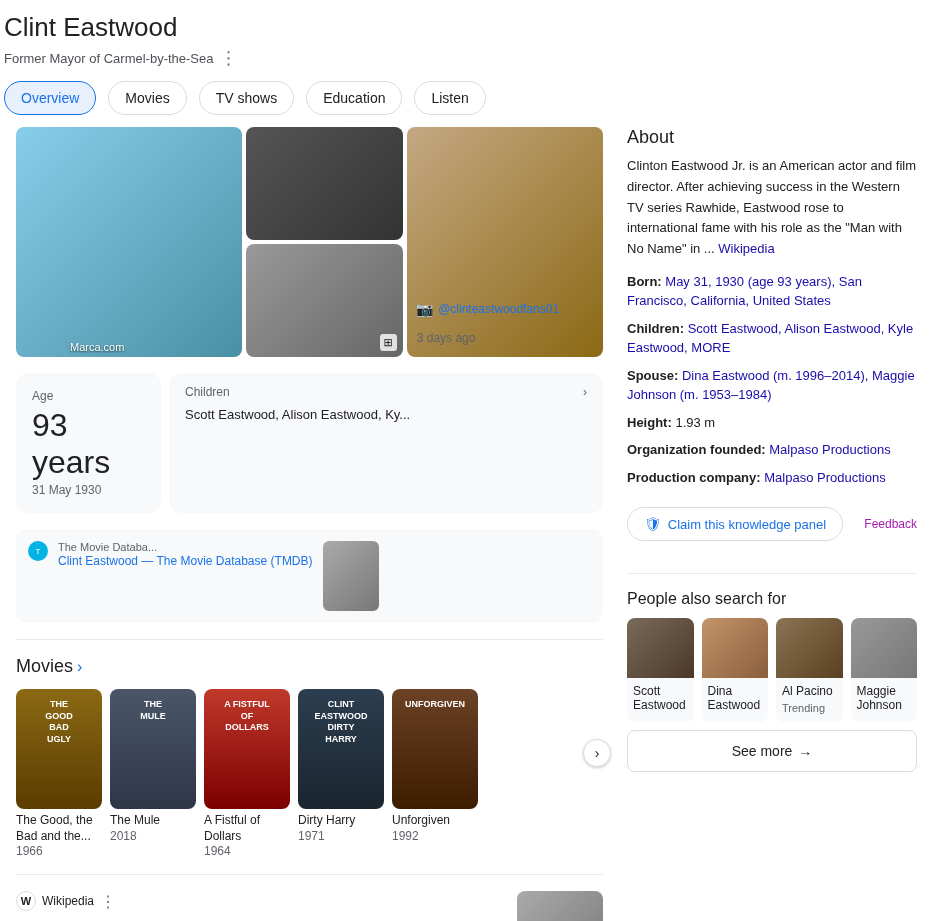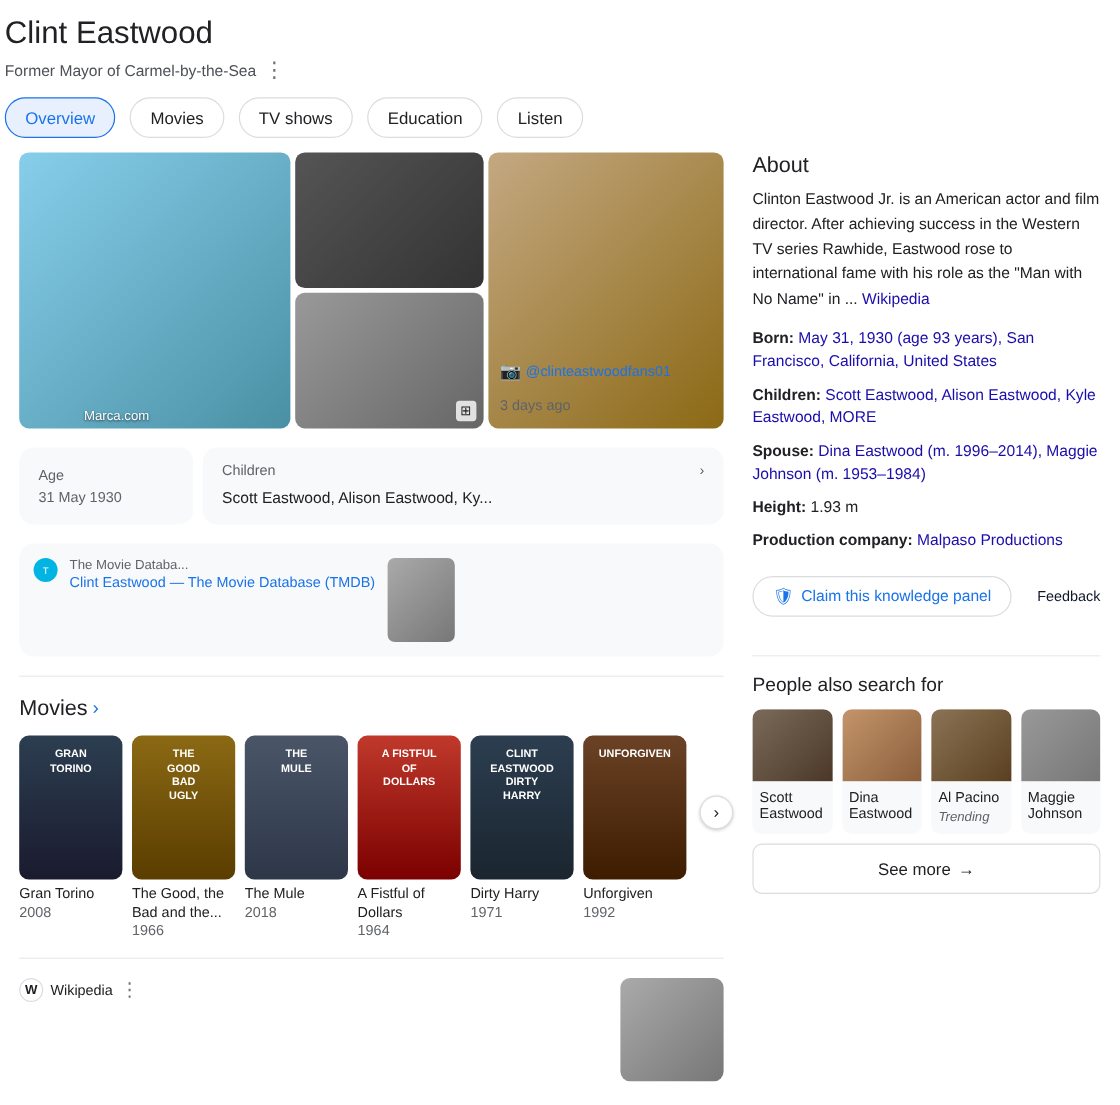--- a/index.html
+++ b/index.html
@@ -77,21 +77,21 @@
     .about-row strong { color: #202124; }
 
     .claim-btn { display: flex; align-items: center; gap: 6px; border: 1px solid #dadce0; border-radius: 20px; padding: 8px 16px; cursor: pointer; font-size: 13px; color: #1a73e8; background: #fff; margin: 12px 0; }
 
     
     .pasf-title { font-size: 16px; font-weight: 400; margin: 16px 0 10px; }
     .pasf-grid { display: grid; grid-template-columns: repeat(4, 1fr); gap: 8px; }
     .pasf-item { background: #f8f9fa; border-radius: 8px; overflow: hidden; cursor: pointer; }
     .pasf-thumb { width: 100%; height: 60px; background: #aabbcc; }
     .pasf-name { font-size: 12px; padding: 6px 6px 4px; color: #202124; font-weight: 500; }
-    .pasf-status { font-size: 11px; padding: 0 6px 6px; color: #5f6368; font-style: italic; }
+    .pasf-status { font-size: 11px; padding: 0 6px 6px; color: #5f6368; }
 
     .see-more-btn { display: flex; align-items: center; justify-content: center; gap: 6px; border: 1px solid #dadce0; border-radius: 8px; padding: 12px; cursor: pointer; font-size: 14px; color: #202124; margin-top: 8px; background: #fff; width: 100%; }
 
     
     .bg-blue { background: linear-gradient(135deg, #87ceeb 0%, #4a90a4 100%); }
     .bg-dark { background: linear-gradient(135deg, #555 0%, #333 100%); }
     .bg-crowd { background: linear-gradient(135deg, #c4a882 0%, #8b6914 100%); }
     .bg-gray { background: linear-gradient(135deg, #999 0%, #666 100%); }
     .bg-suit { background: linear-gradient(135deg, #aaa 0%, #777 100%); }
 
@@ -150,20 +150,21 @@
           <span style="color:#e1306c; font-size:14px;">📷</span>
           <span class="social-handle">@clinteastwoodfans01</span>
         </div>
         <span class="social-time">3 days ago</span>
       </div>
     </div>
 
     <div class="info-cards">
       <div class="age-card">
         <div class="card-label">Age</div>
+        <div class="age-number">93 years</div>
         <div class="age-detail">31 May 1930</div>
       </div>
       <div class="children-card">
         <div class="children-header">
           <span>Children</span>
           <span>›</span>
         </div>
         <div class="children-names">Scott Eastwood, Alison Eastwood, Ky...</div>
       </div>
     </div>
@@ -178,27 +179,20 @@
     </div>
 
     <div class="divider"></div>
 
     <div>
       <div class="section-header">
         <span>Movies</span>
         <span class="section-arrow">›</span>
       </div>
       <div class="movies-row">
-        <div class="movie-item">
-          <div class="movie-poster poster-gran">
-            <div class="poster-text">GRAN<br>TORINO</div>
-          </div>
-          <div class="movie-title">Gran Torino</div>
-          <div class="movie-year">2008</div>
-        </div>
         <div class="movie-item">
           <div class="movie-poster poster-good">
             <div class="poster-text">THE<br>GOOD<br>BAD<br>UGLY</div>
           </div>
           <div class="movie-title">The Good, the Bad and the...</div>
           <div class="movie-year">1966</div>
         </div>
         <div class="movie-item">
           <div class="movie-poster poster-mule">
             <div class="poster-text">THE<br>MULE</div>
@@ -271,30 +265,34 @@
       </div>
       <div class="about-row">
         <strong>Spouse:</strong>
         <span> <a class="about-link">Dina Eastwood (m. 1996–2014), Maggie Johnson (m. 1953–1984)</a></span>
       </div>
       <div class="about-row">
         <strong>Height:</strong>
         <span>1.93 m</span>
       </div>
       <div class="about-row">
+        <strong>Organization founded:</strong>
+        <span> <a class="about-link">Malpaso Productions</a></span>
+      </div>
+      <div class="about-row">
         <strong>Production company:</strong>
         <span> <a class="about-link">Malpaso Productions</a></span>
       </div>
 
       <div style="display:flex; align-items:center; justify-content:space-between;">
         <button class="claim-btn">
           <span class="verified-icon">🛡</span>
           <span>Claim this knowledge panel</span>
         </button>
-        <span style="font-size:12px;color:#0f172a;cursor:pointer;">Feedback</span>
+        <span style="font-size:12px;color:#a21caf;cursor:pointer;">Feedback</span>
       </div>
     </div>
 
     <div class="divider"></div>
 
     <div>
       <div class="pasf-title">People also search for</div>
       <div class="pasf-grid">
         <div class="pasf-item">
           <div class="pasf-thumb pasf-scott"></div>

